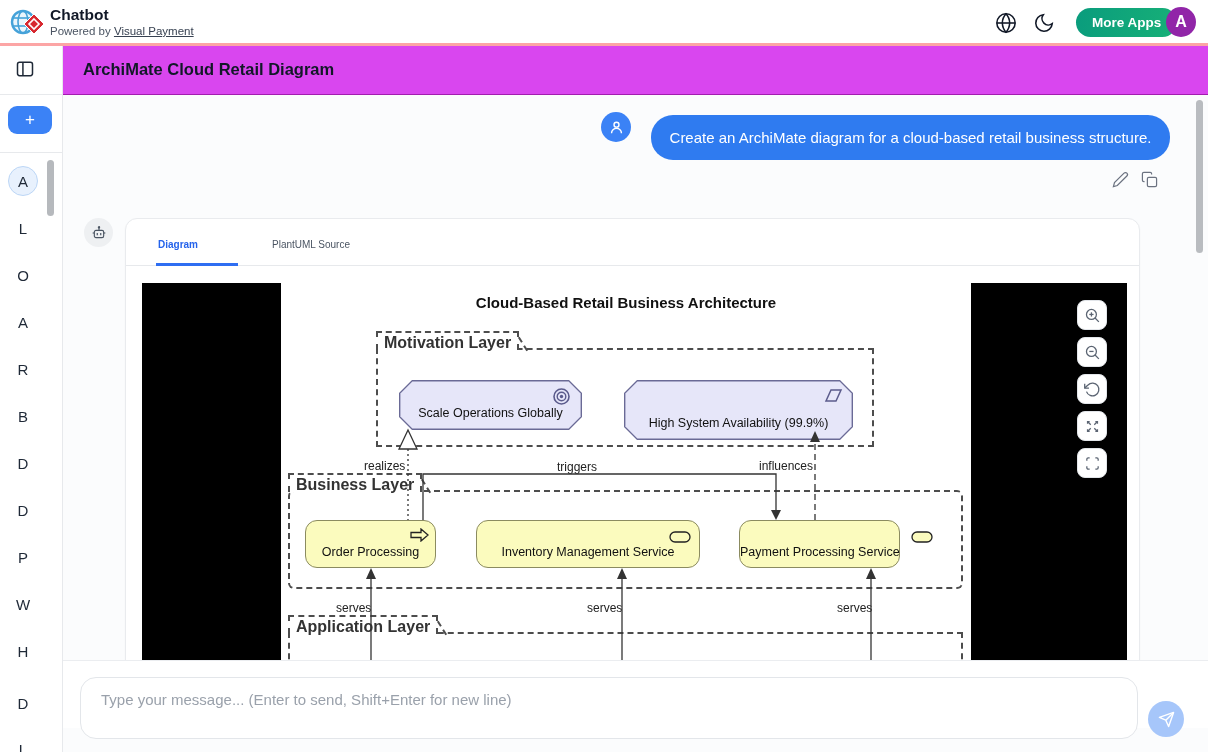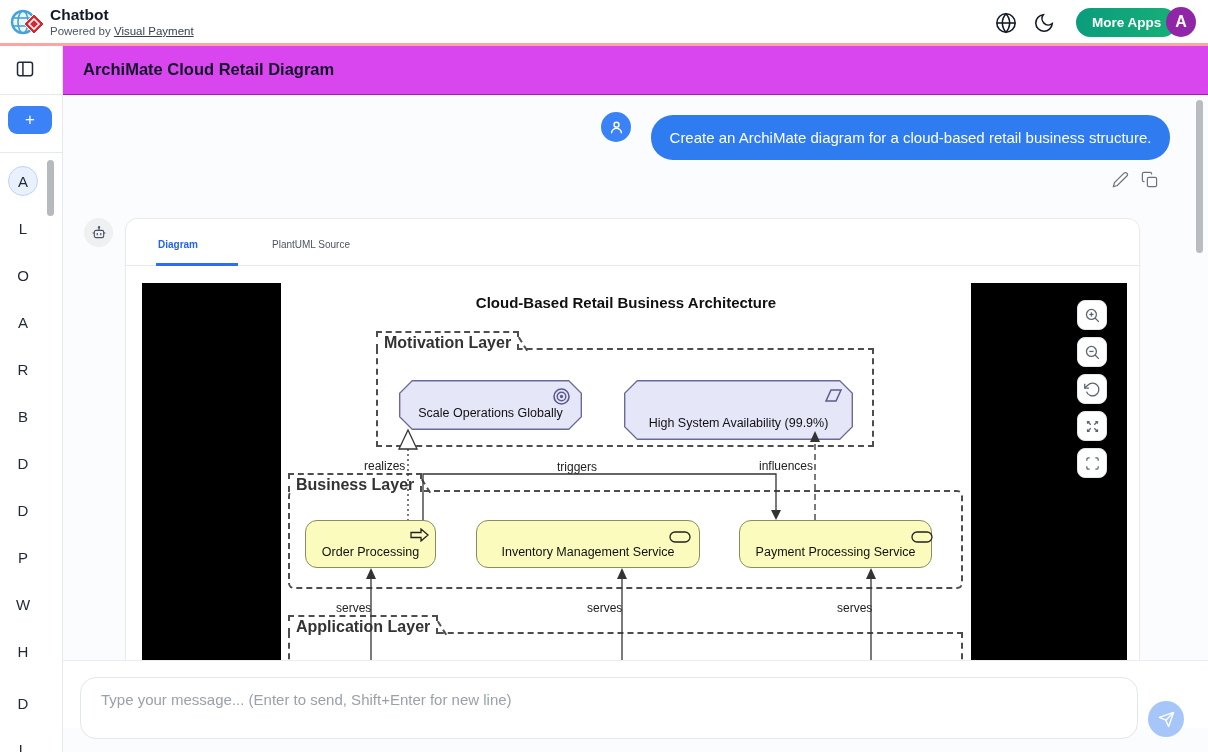--- a/index.html
+++ b/index.html
@@ -230,21 +230,21 @@
             <polygon points="2,4.5 12,4.5 12,1 19,7 12,13 12,9.5 2,9.5" fill="#fbfbbe" stroke="#222" stroke-width="1.3"></polygon>
           </svg>
 
           <div class="node yellow" style="left:195px; top:237px; width:224px; height:48px;">
             <div class="lbl">Inventory Management Service</div>
           </div>
           <svg class="node-icon" style="left:388px; top:248px;" width="22" height="12" viewBox="0 0 22 12">
             <rect x="1" y="1" width="20" height="10" rx="5" fill="#fbfbbe" stroke="#222" stroke-width="1.3"></rect>
           </svg>
 
-          <div class="node yellow" style="left:458px; top:237px; width:193px; height:48px;">
+          <div class="node yellow" style="left:458px; top:237px; width:161px; height:48px;">
             <div class="lbl">Payment Processing Service</div>
           </div>
           <svg class="node-icon" style="left:630px; top:248px;" width="22" height="12" viewBox="0 0 22 12">
             <rect x="1" y="1" width="20" height="10" rx="5" fill="#fbfbbe" stroke="#222" stroke-width="1.3"></rect>
           </svg>
 
           <div class="grp-tab" style="left:7px; top:332px; height:19px;">Application Layer</div>
           <div class="grp" style="left:7px; top:349px; width:675px; height:70px;"></div>
 
           <div class="node blue" style="left:23px; top:379px; width:201px; height:40px;"></div>

